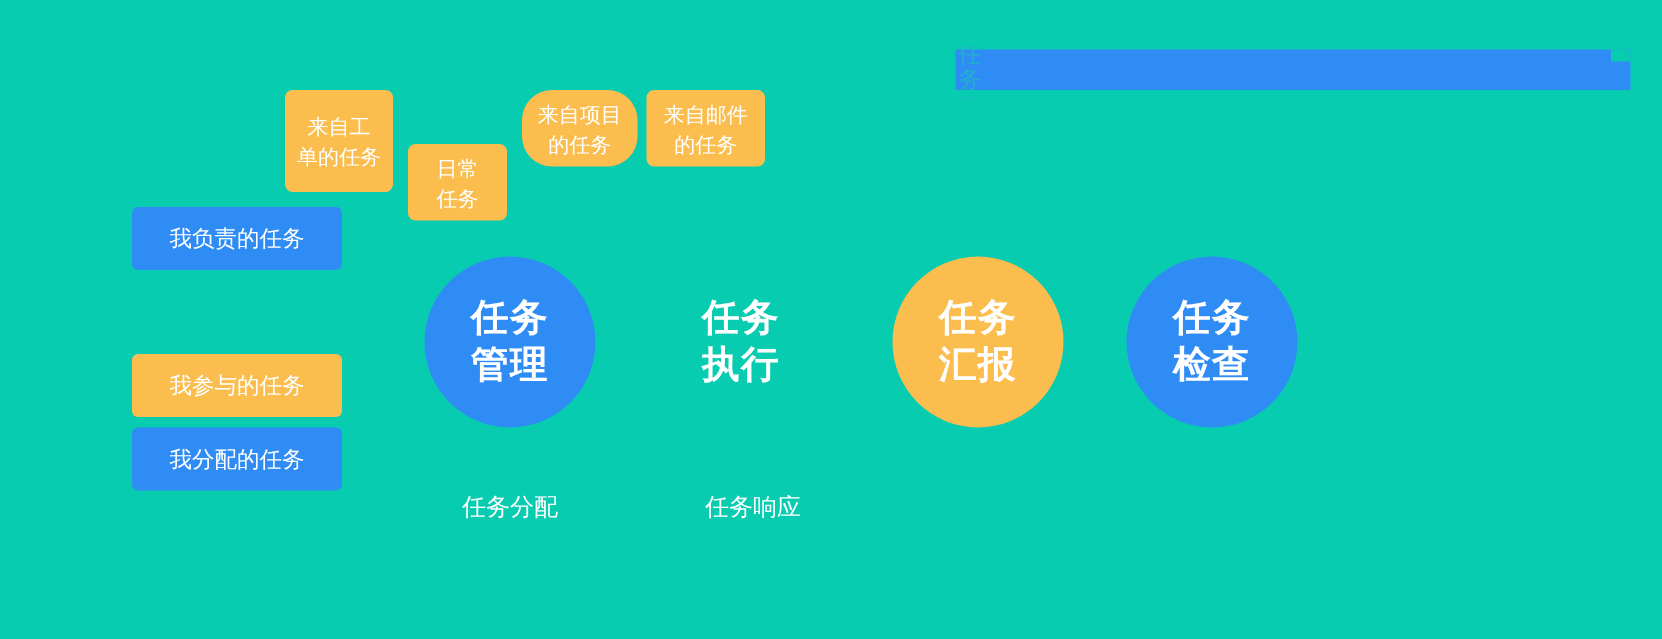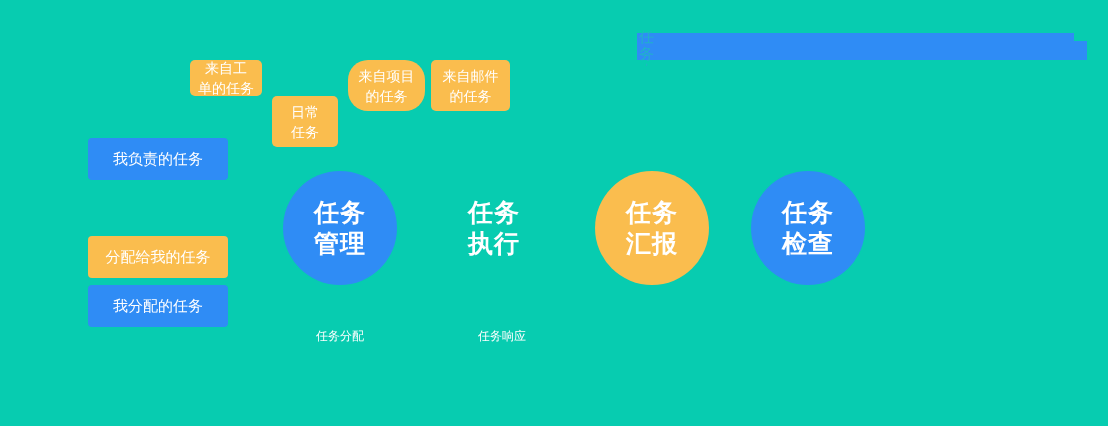--- a/index.html
+++ b/index.html
@@ -60,21 +60,21 @@
     color: #ffffff;
     font-size: 14px;
     line-height: 20px;
     text-align: center;
     display: flex;
     align-items: center;
     justify-content: center;
     white-space: pre-line;
     box-sizing: border-box;
   }
-  .chip-0 { left: 190px; top: 60px; width: 72px;  height: 36px; }
+  .chip-0 { left: 190px; top: 60px; width: 72px;  height: 68px; }
   .chip-1 { left: 272px; top: 60px; width: 66px;  height: 51px; margin-top: 36px; }
   .chip-2 { left: 348px; top: 60px; width: 77px;  height: 51px; border-radius: 20px; }
   .chip-3 { left: 431px; top: 60px; width: 79px;  height: 51px; }
 
   
   .scope {
     position: absolute;
     left: 88px;
     width: 140px;
     height: 42px;
@@ -121,21 +121,21 @@
   .stage-1 { left: 437px; }
   .stage-2 { left: 595px; }
   .stage-3 { left: 751px; }
   .stage-4 { left: 905px; width: 124px; }
 
   
   .caption {
     position: absolute;
     top: 328px;
     color: #ffffff;
-    font-size: 12px;
+    font-size: 16px;
     text-align: center;
     white-space: nowrap;
   }
   .caption-0 { left: 283px; width: 114px; }
   .caption-1 { left: 437px; width: 130px; font-family: Liberation Serif, serif; }
 </style>
 </head>
 <body>
 
 <div class="canvas">
@@ -148,21 +148,21 @@
   <div class="chip chip-0">来自工
 单的任务</div>
   <div class="chip chip-1">日常
 任务</div>
   <div class="chip chip-2">来自项目
 的任务</div>
   <div class="chip chip-3">来自邮件
 的任务</div>
 
   <div class="scope scope-blue  scope-0">我负责的任务</div>
-  <div class="scope scope-amber scope-2">分配给我的任务</div>
+  <div class="scope scope-amber scope-2">我参与的任务</div>
   <div class="scope scope-blue  scope-3">我分配的任务</div>
 
   <div class="stage stage-circle-blue  stage-0">任务
 管理</div>
   <div class="stage stage-plain        stage-1">任务
 执行</div>
   <div class="stage stage-circle-amber stage-2">任务
 汇报</div>
   <div class="stage stage-circle-blue  stage-3">任务
 检查</div>

